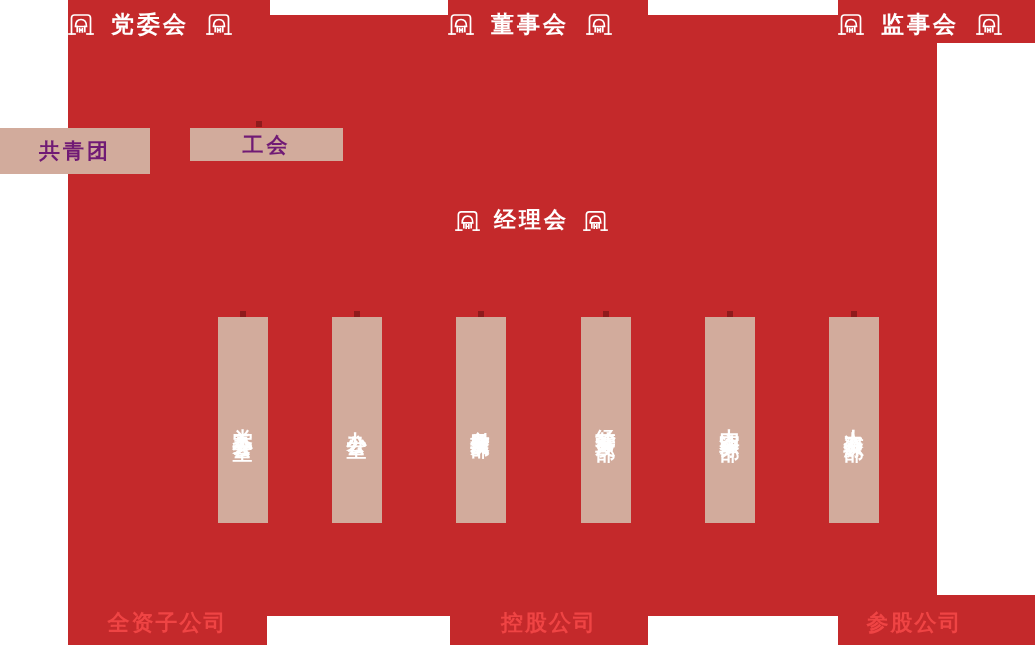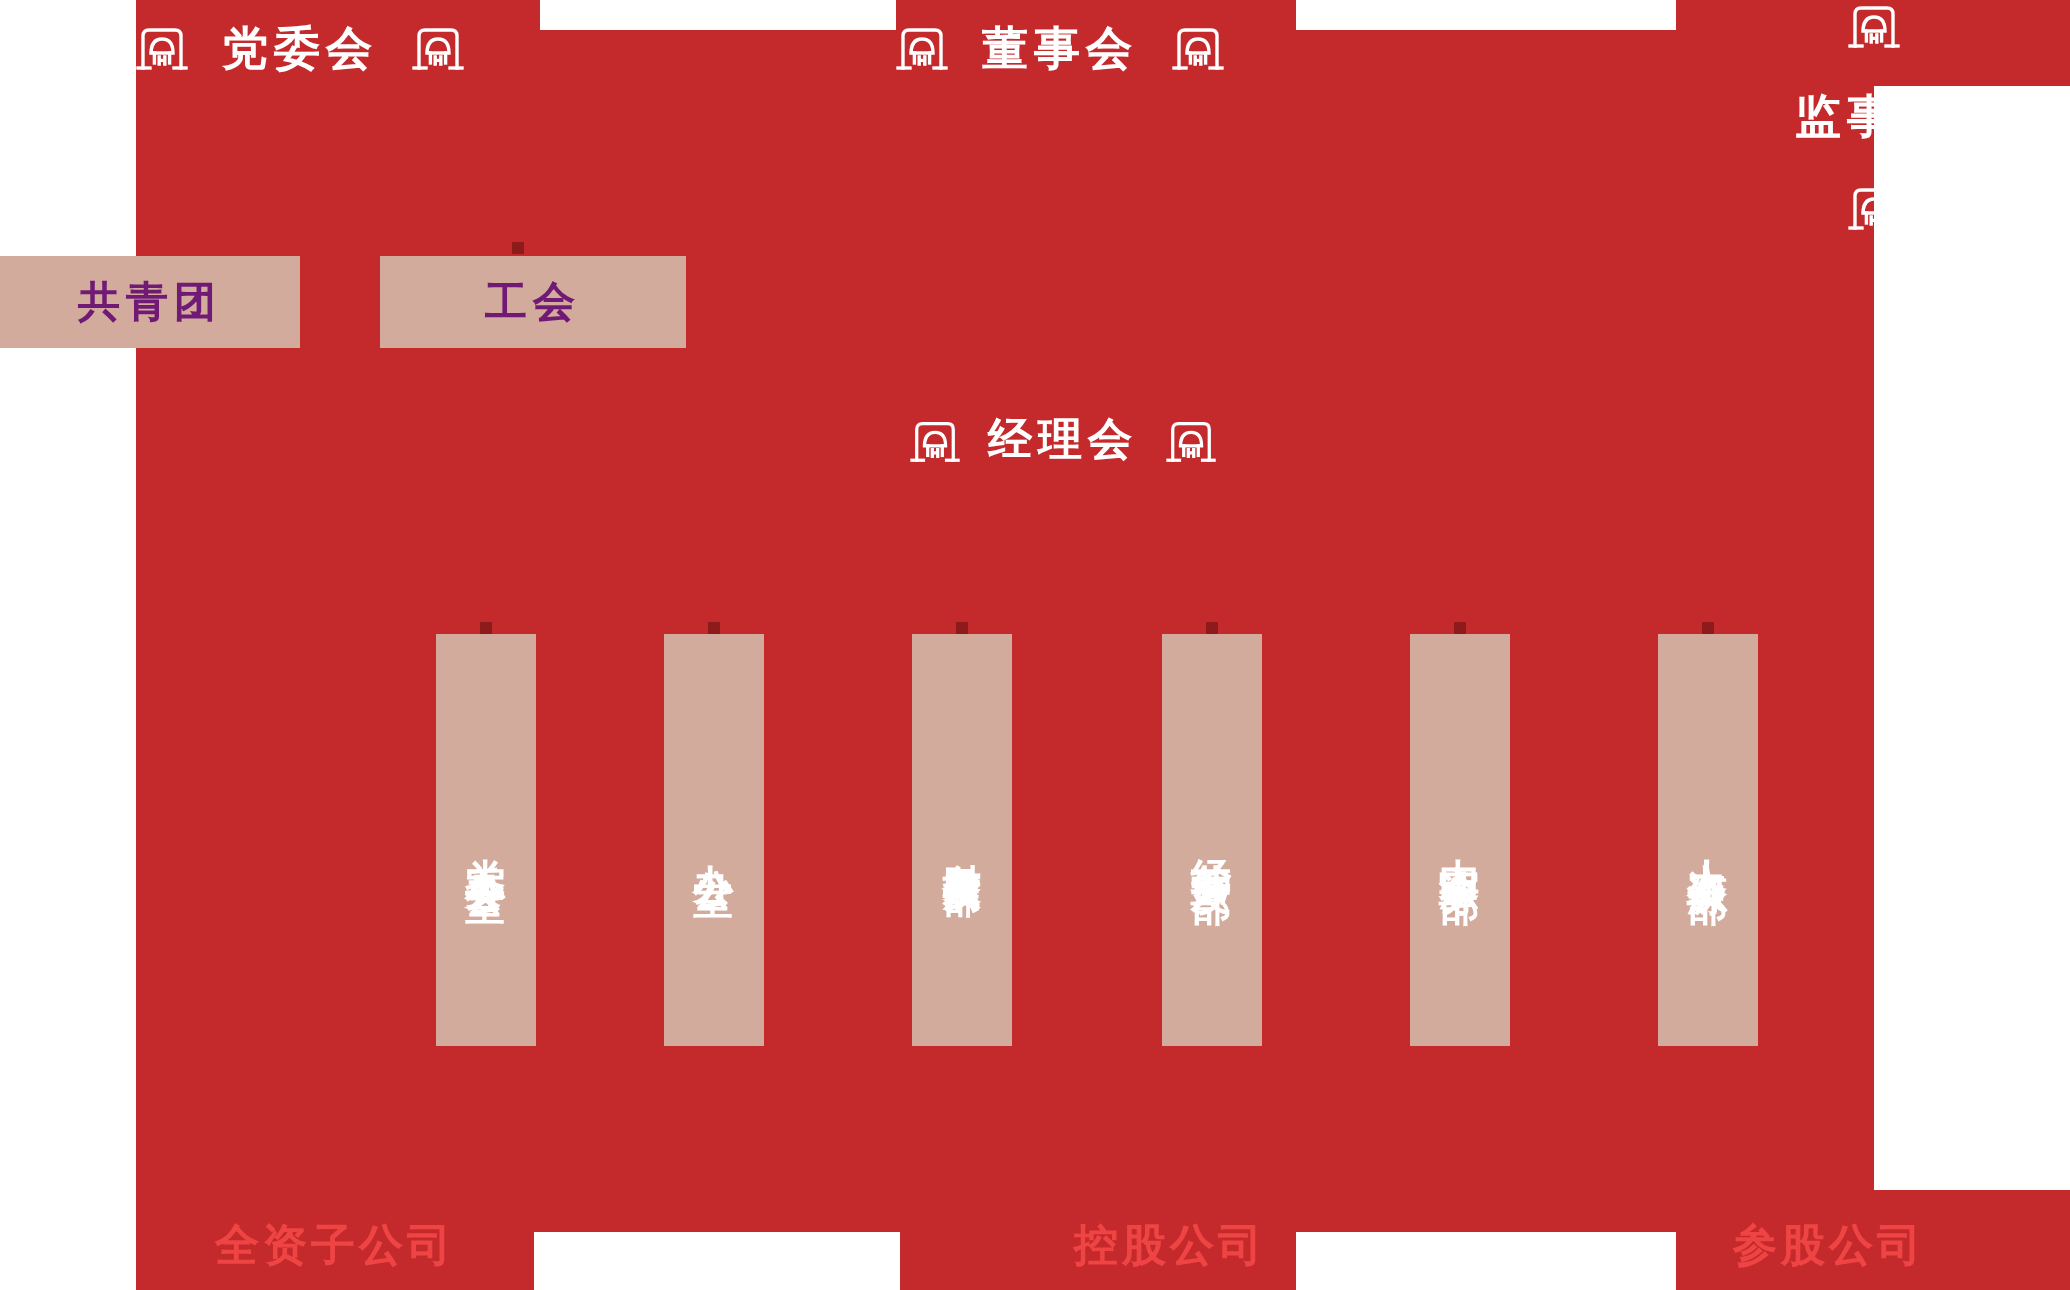--- a/index.html
+++ b/index.html
@@ -77,34 +77,34 @@
   </div>
   <div class="hdr" style="left:448px;top:0;width:200px;height:48px;">
     <svg class="gate">
         <use href="#gate"></use>
       </svg>
     <span class="lbl">董事会</span>
     <svg class="gate">
         <use href="#gate"></use>
       </svg>
   </div>
-  <div class="hdr" style="left:838px;top:0;width:197px;height:48px;flex-direction:column;">
+  <div class="hdr" style="left:838px;top:0;width:197px;height:48px;">
     <svg class="gate">
         <use href="#gate"></use>
       </svg>
     <span class="lbl">监事会</span>
     <svg class="gate">
         <use href="#gate"></use>
       </svg>
   </div>
 
   <div class="beige" style="left:0;top:128px;width:150px;height:46px;">
     <span class="lbl">共青团</span>
   </div>
-  <div class="beige" style="left:190px;top:128px;width:153px;height:46px;">
+  <div class="beige" style="left:190px;top:128px;width:153px;height:33px;">
     <span class="lbl">工会</span>
   </div>
 
   <div class="hdr" style="left:455px;top:200px;width:190px;height:40px;gap:14px;">
     <svg class="gate" style="width:25px;height:25px;">
         <use href="#gate"></use>
       </svg>
     <span class="lbl" style="font-size:22px;">经理会</span>
     <svg class="gate" style="width:25px;height:25px;">
         <use href="#gate"></use>
@@ -126,20 +126,20 @@
   <div class="vbox" style="left:705px;">
     <span class="vtext">内审法务部</span>
   </div>
   <div class="vbox" style="left:829px;">
     <span class="vtext">人力资源部</span>
   </div>
 
   <div class="subl" style="left:68px;width:199px;">
     <span>全资子公司</span>
   </div>
-  <div class="subl" style="left:450px;width:198px;margin-left:36px;">
+  <div class="subl" style="left:450px;width:198px;">
     <span>控股公司</span>
   </div>
   <div class="subl" style="left:816px;width:197px;">
     <span>参股公司</span>
   </div>
 
 </div>
 
 </body></html>

